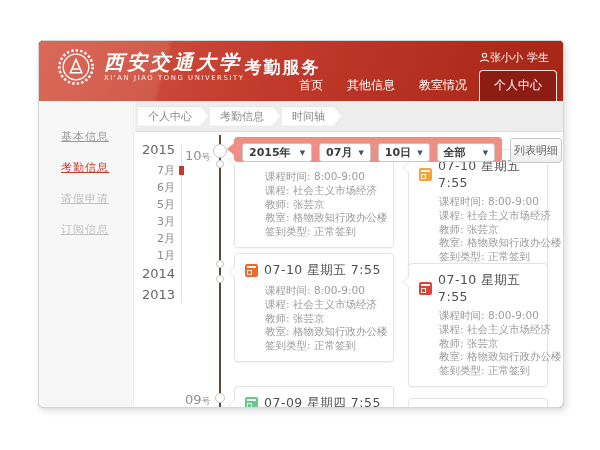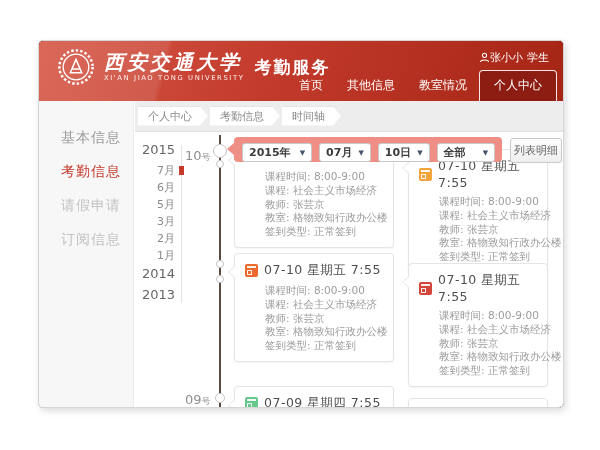--- a/index.html
+++ b/index.html
@@ -11,33 +11,33 @@
   
   .appheader{position:absolute;left:0;top:0;right:0;height:60px;
              background:linear-gradient(112deg,#d65847 0%,#c23a2b 45%,#a52515 100%);}
   .appheader::before{content:"";position:absolute;inset:0;
              background:linear-gradient(105deg,rgba(255,255,255,.10) 0%,rgba(255,255,255,.10) 24%,rgba(255,255,255,0) 25%);}
   .logo-wrap{position:absolute;left:18px;top:7px;display:flex;align-items:center;color:#fff;z-index:2;}
   .emblem{width:38px;height:38px;flex:0 0 auto;}
   .uni-block{margin-left:9px;line-height:1;}
   .uni-zh{font-size:20px;font-weight:bold;font-style:italic;letter-spacing:3px;}
   .uni-en{font-size:6.8px;letter-spacing:1.6px;margin-top:3px;opacity:.92;}
-  .app-title{font-size:17px;font-weight:bold;margin-left:10px;letter-spacing:2px;}
+  .app-title{font-size:17px;font-weight:bold;letter-spacing:2px;}
   .userbox{position:absolute;right:14px;top:9px;display:flex;align-items:center;
            color:#fff;font-size:11px;z-index:2;}
   .user-role{margin-left:4px;}
   .nav{position:absolute;right:6px;bottom:0;display:flex;align-items:flex-end;z-index:2;}
   .nav-item{color:#fff;font-size:12px;padding:5px 12px 7px;cursor:default;}
   .nav-item.active{background:#8d1d12;border:1px solid rgba(255,255,255,.9);border-bottom:none;
            border-radius:4px 4px 0 0;padding:6px 14px 7px;}
   
   .content{position:absolute;left:0;top:60px;right:0;bottom:0;background:#fff;}
   .sidebar{position:absolute;left:0;top:0;bottom:0;width:95px;background:#f7f7f7;
            border-right:1px solid #ececec;padding-top:20px;box-sizing:border-box;}
-  .side-item{padding:8px 0 8px 22px;font-size:14px;color:#9a9a9a;letter-spacing:1px;}
+  .side-item{padding:8px 0 8px 22px;font-size:11px;color:#9a9a9a;letter-spacing:1px;text-decoration:underline;}
   .side-item.active{color:#c43a2c;}
   .side-item.muted{color:#c2c2c2;}
   .main{position:absolute;left:96px;top:0;right:0;bottom:0;}
   .crumbbar{position:absolute;left:0;top:0;right:0;height:30px;background:#ededed;
             border-bottom:1px solid #e0e0e0;display:flex;align-items:center;padding-left:3px;}
   .crumb{background:#fff;color:#8a8a8a;font-size:11px;height:19px;line-height:19px;
          padding:0 16px 0 10px;margin-right:2px;
          clip-path:polygon(0 0,calc(100% - 8px) 0,100% 50%,calc(100% - 8px) 100%,0 100%);
          filter:drop-shadow(0 0 1px #c6c6c6);}
   

